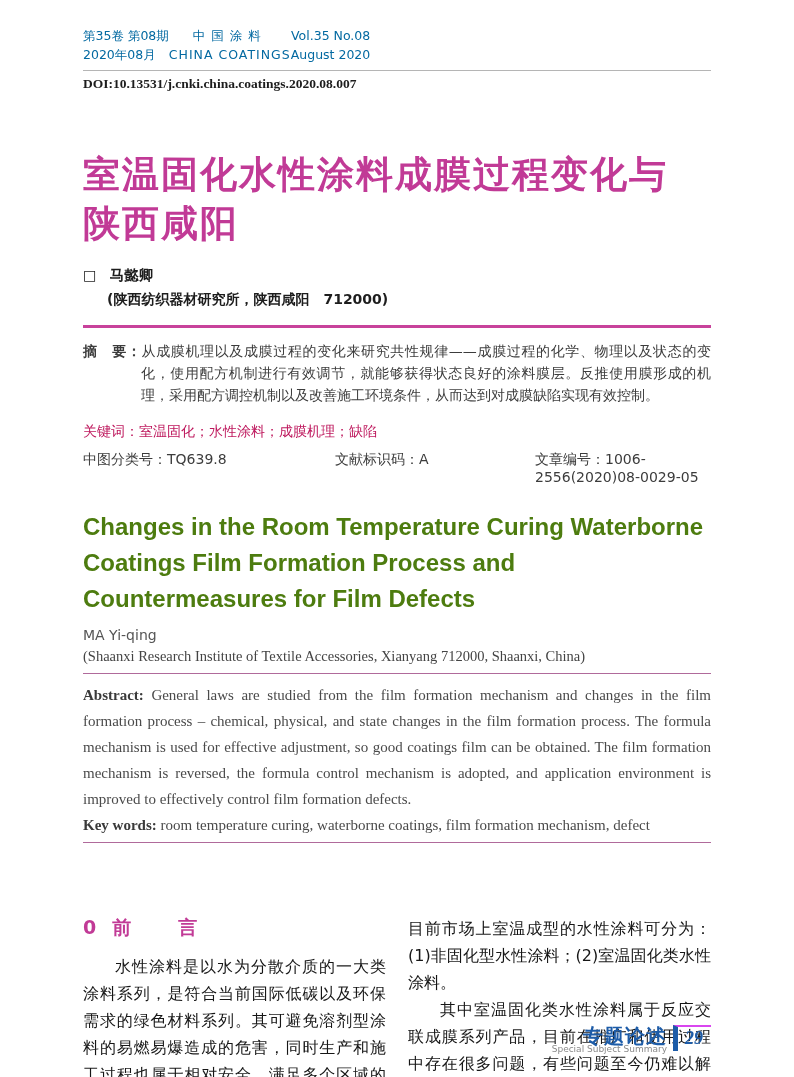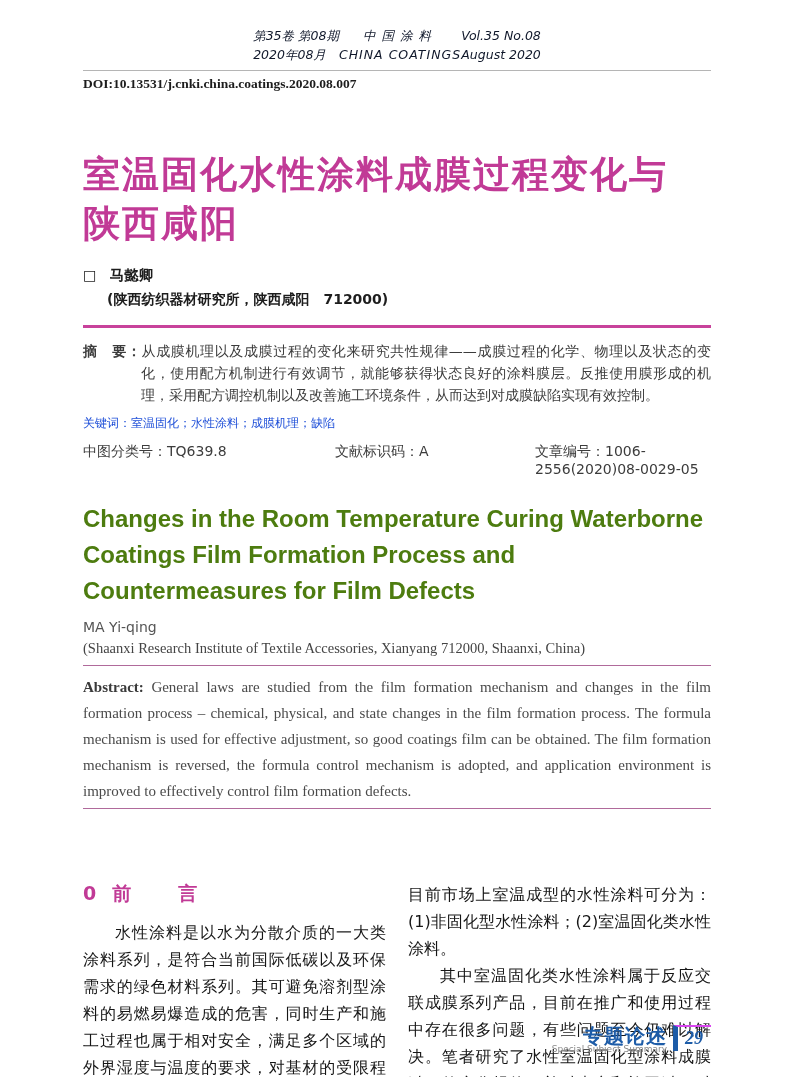--- a/index.html
+++ b/index.html
@@ -10,23 +10,23 @@
     color: #222;
     position: relative;
     overflow: hidden;
   }
   .page {
     position: absolute; inset: 0;
     padding: 26px 83px 0 83px;
   }
   
   .jheader {
-    display: flex; justify-content: center; align-items: flex-start;
-    color: #0f172a; font-size: 12.5px; line-height: 19px;
-    padding-bottom: 6px; border-bottom: 1px solid #b5b5b5; font-style: italic;
+    display: flex; justify-content: flex-start; align-items: flex-start;
+    color: #0369a1; font-size: 12.5px; line-height: 19px;
+    padding-bottom: 6px; border-bottom: 1px solid #b5b5b5;
   }
   .jheader .col-l { text-align: left; }
   .jheader .col-c { text-align: center; letter-spacing: 1px; }
   .jheader .col-c .cn { letter-spacing: 6px; }
   .jheader .col-r { text-align: right; }
   .doi {
     font-family: "Liberation Serif", serif;
     font-weight: 700; font-size: 13.5px; color: #1d1d1d;
     margin-top: 5px;
   }
@@ -40,21 +40,21 @@
   .author-cn { margin-top: 18px; font-size: 14.5px; font-weight: 700; color: #1d1d1d; }
   .author-cn .marker { font-weight: 400; margin-right: 8px; }
   .affil-cn { margin-top: 6px; margin-left: 24px; font-size: 14px; font-weight: 700; color: #1d1d1d; }
   
   .rule-magenta { margin-top: 16px; height: 3px; background: #c8429b; }
   .abs-cn {
     margin-top: 12px; color: #3c3c3c; font-size: 14px; line-height: 22px;
     text-align: justify;
     padding-left: 58px; text-indent: -58px;
   }
-  .kw-cn { margin-top: 6px; color: #1d4ed8; font-size: 12px; line-height: 22px; }
+  .kw-cn { margin-top: 14px; color: #be185d; font-size: 14px; line-height: 22px; }
   .meta-row {
     margin-top: 9px; display: flex; color: #3c3c3c; font-size: 14px;
   }
   .meta-row .m1 { width: 252px; }
   .meta-row .m2 { width: 200px; }
   .meta-row .m3 { flex: 1; }
   
   .title-en {
     margin-top: 24px;
     color: #4d7c0f; font-size: 24px; font-weight: 800; line-height: 36px;
@@ -151,20 +151,21 @@
     <div class="m3"><span>文章编号：</span><span>1006-2556(2020)08-0029-05</span></div>
   </div>
 
   <h2 class="title-en">Changes in the Room Temperature Curing Waterborne Coatings Film Formation Process and Countermeasures for Film Defects</h2>
   <div class="author-en">MA Yi-qing</div>
   <div class="affil-en">(Shaanxi Research Institute of Textile Accessories, Xianyang 712000, Shaanxi, China)</div>
 
   <div class="rule-thin"></div>
 
   <p class="abs-en"><b>Abstract:</b><span> General laws are studied from the film formation mechanism and changes in the film formation process – chemical, physical, and state changes in the film formation process. The formula mechanism is used for effective adjustment, so good coatings film can be obtained. The film formation mechanism is reversed, the formula control mechanism is adopted, and application environment is improved to effectively control film formation defects.</span></p>
+  <p class="kw-en"><b>Key words:</b><span> room temperature curing, waterborne coatings, film formation mechanism, defect</span></p>
 
   <div class="rule-thin2"></div>
 
   <div class="body-wrap">
     <div class="bcol">
       <div class="sec-head">
         <span class="num">0</span><span class="ttl">前　言</span>
       </div>
       <p class="bpara indent">水性涂料是以水为分散介质的一大类涂料系列，是符合当前国际低碳以及环保需求的绿色材料系列。其可避免溶剂型涂料的易燃易爆造成的危害，同时生产和施工过程也属于相对安全，满足多个区域的外界湿度与温度的要求，对基材的受限程度小，适用于多种基材的使用。因而该类材料推广面大，使用效率高，</p>
     </div>

